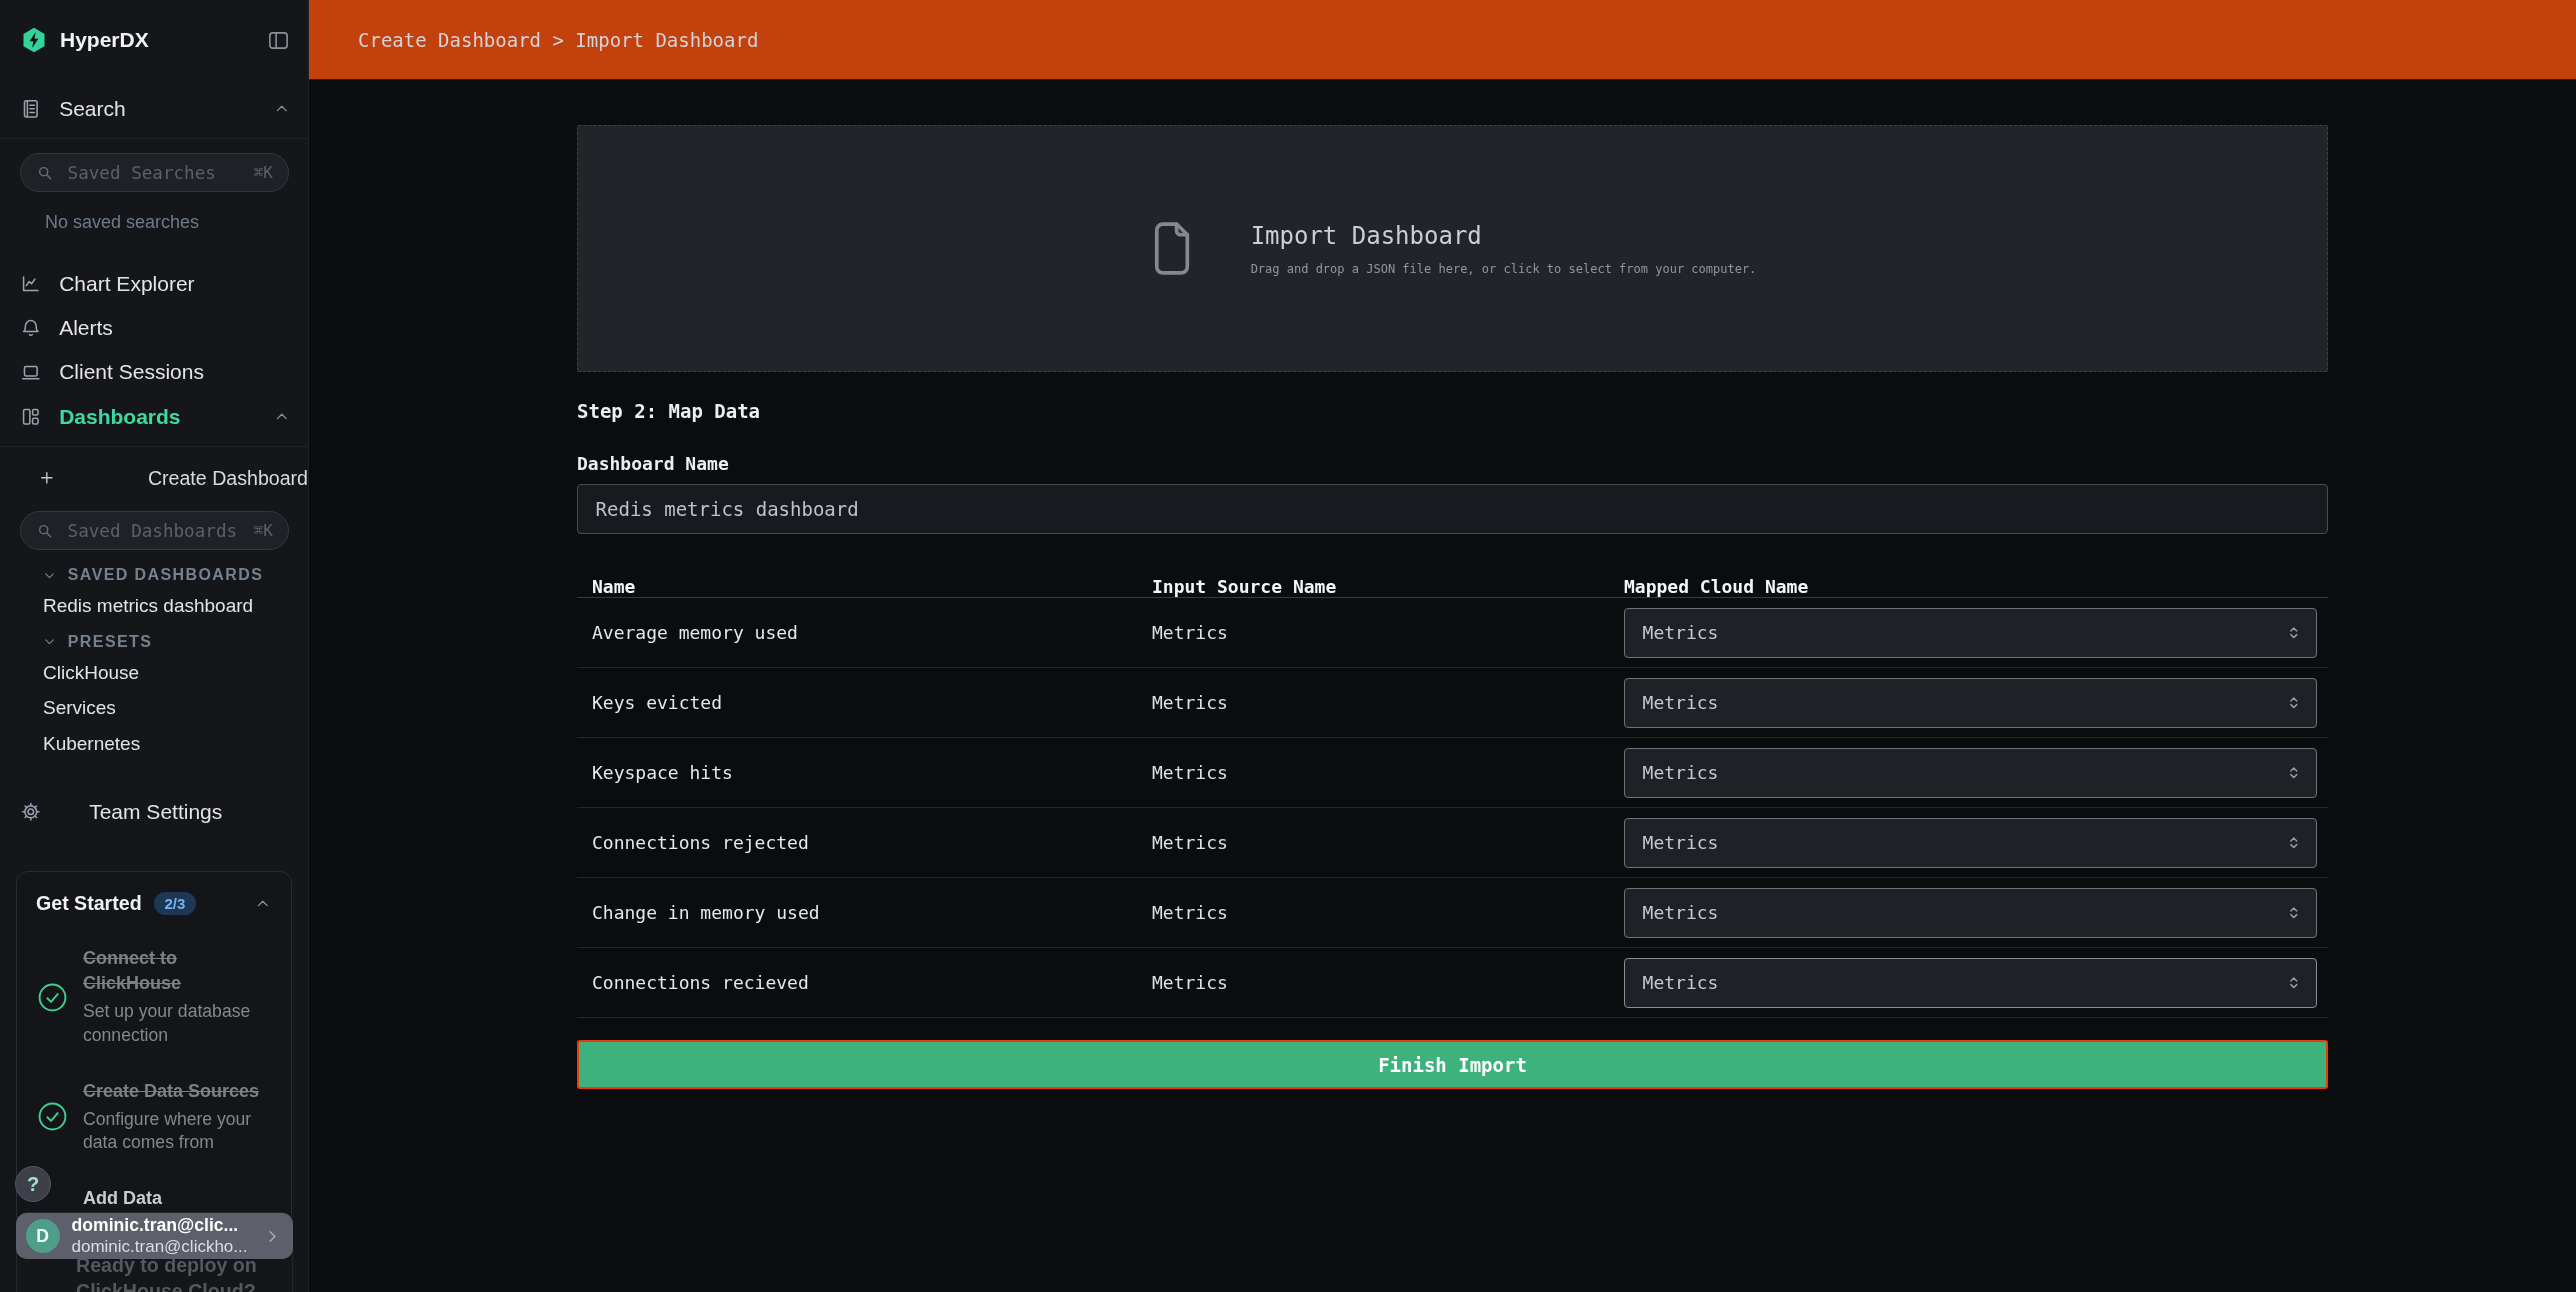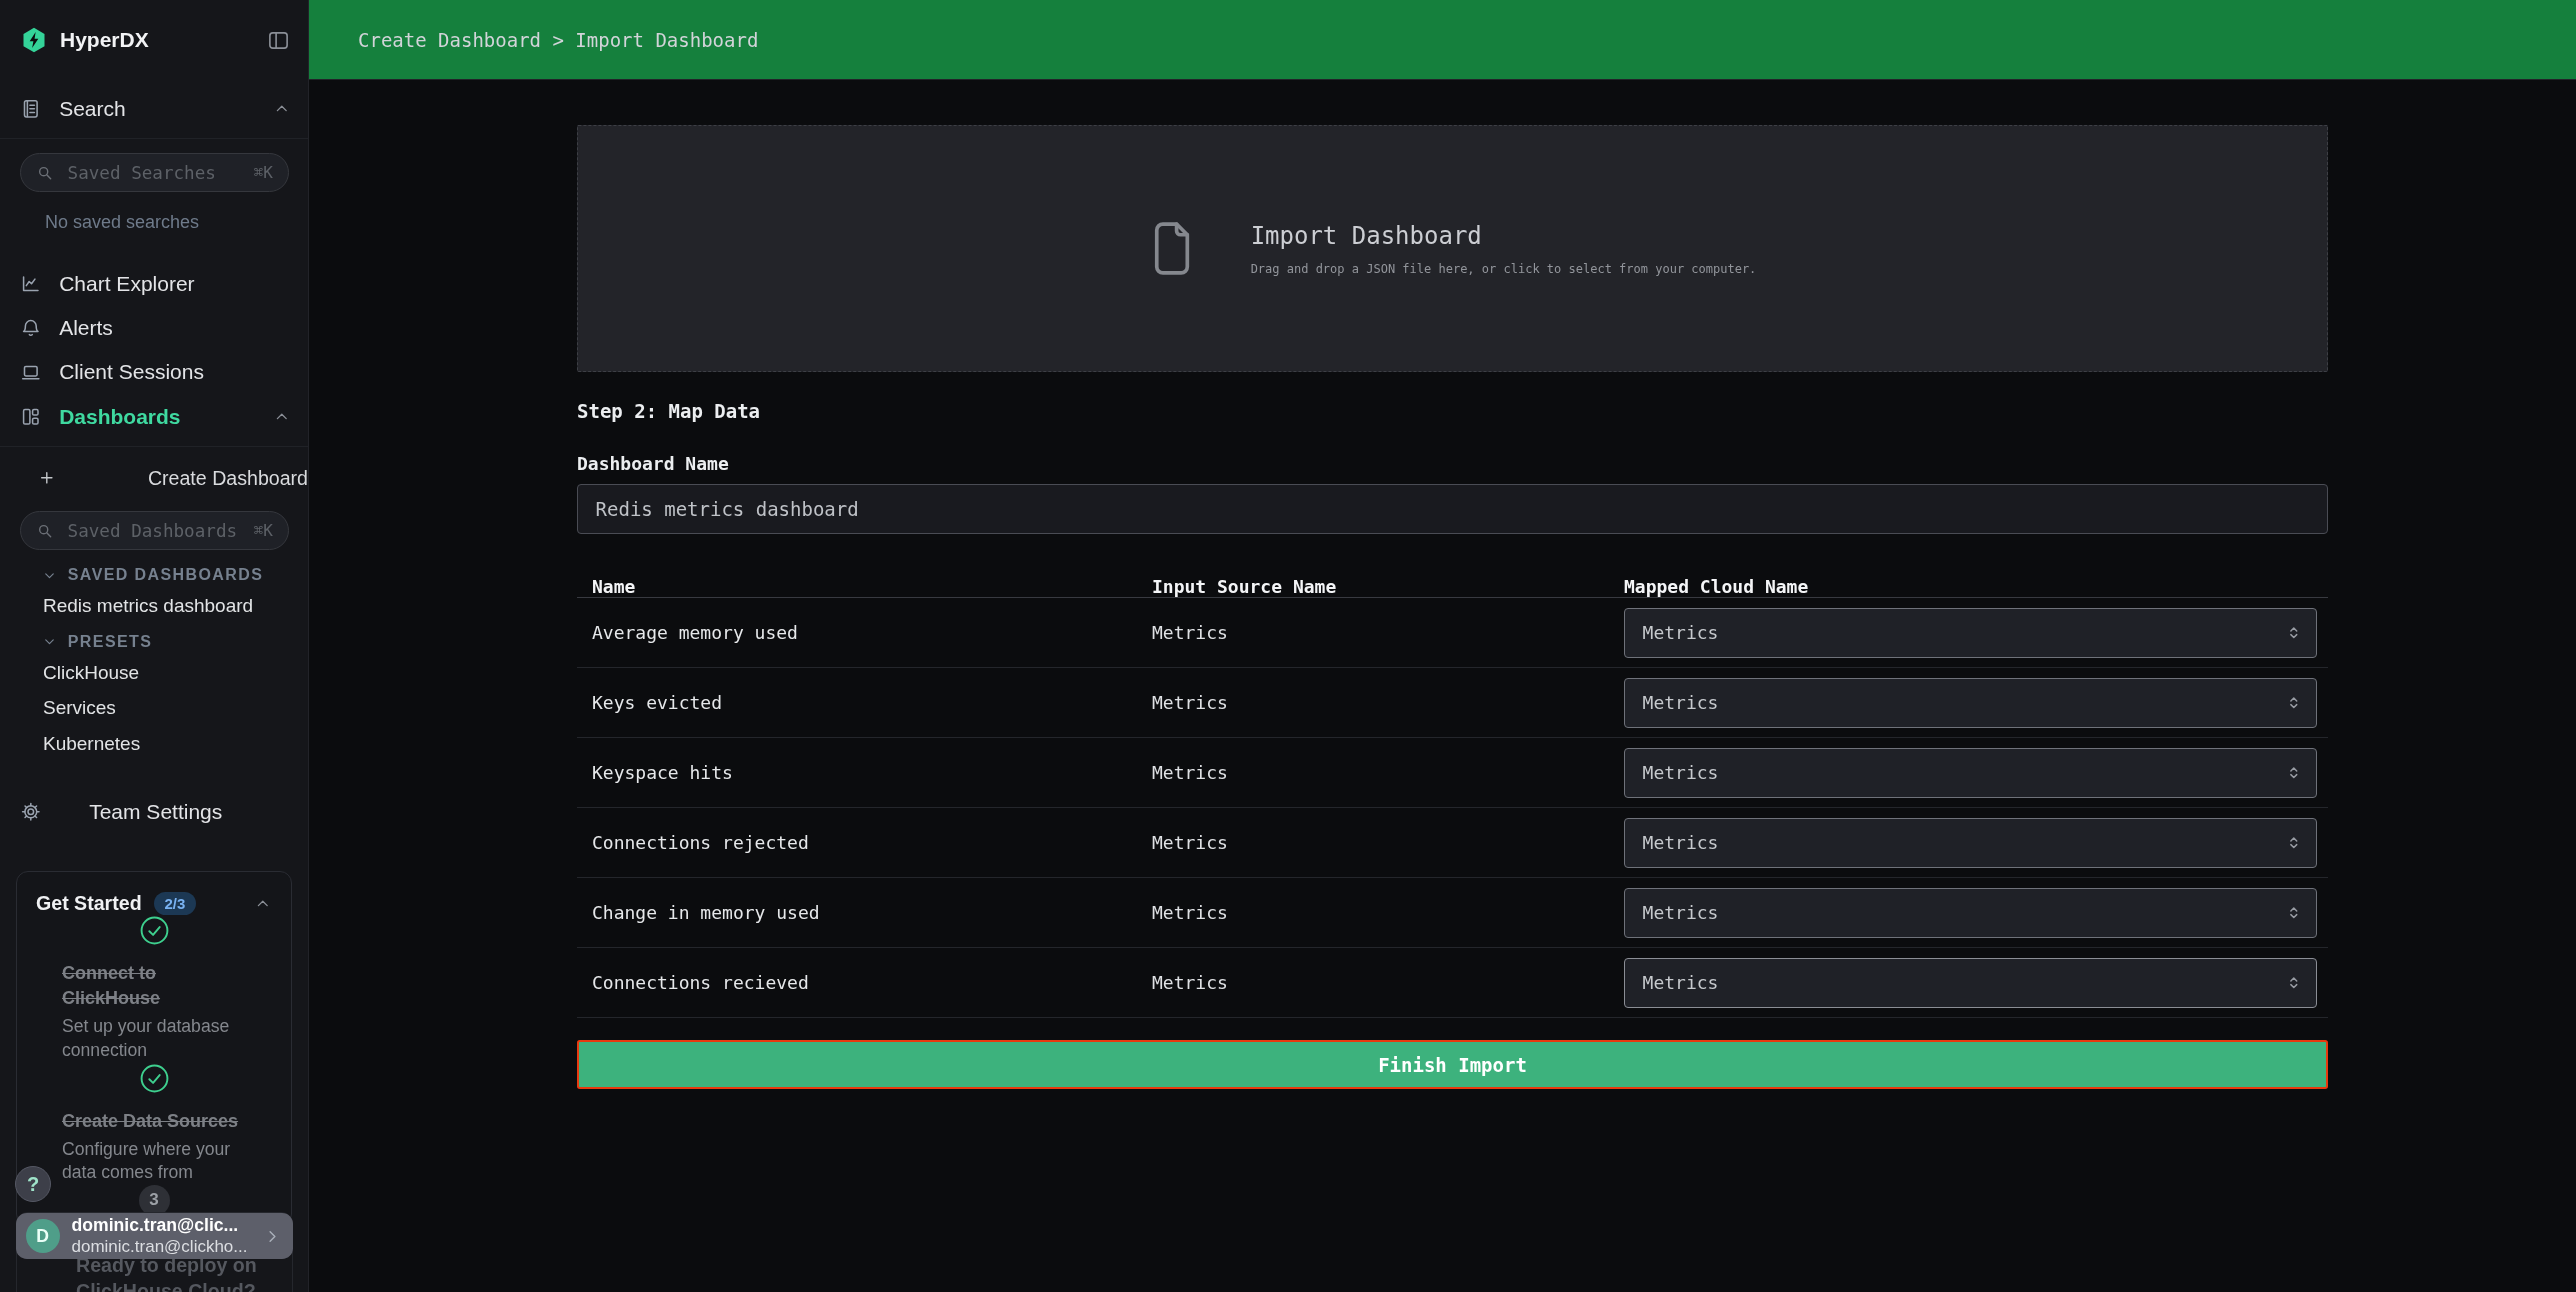--- a/index.html
+++ b/index.html
@@ -78,21 +78,21 @@
     border: 0.7px solid #2a2c33; border-radius: 12px;
     padding: 20px 19px; background: #141519; position: relative;
   }
   .gs-head { display: flex; align-items: center; cursor: pointer; }
   .gs-title { font-size: 19.6px; font-weight: bold; color: #f0f1f3; }
   .gs-badge {
     margin-left: 12px; background: #1c3854; color: #79b2f2;
     font-size: 15px; font-weight: bold; padding: 3.4px 10.8px; border-radius: 675px;
   }
   .gs-head .row-chevron { margin-left: auto; color: #8b8f97; display: flex; }
-  .gs-item { display: flex; gap: 15px; align-items: center; cursor: pointer; flex-direction: column; }
+  .gs-item { display: flex; gap: 15px; margin-top: 31px; align-items: center; cursor: pointer; }
   .gs-icon-col { width: 32px; flex: none; display: flex; justify-content: center; }
   .gs-check { color: #3ecf8e; display: flex; }
   .gs-stepnum {
     width: 31px; height: 31px; border-radius: 50%; background: #2e3036;
     color: #9ca0a6; font-weight: bold; font-size: 17px;
     display: flex; align-items: center; justify-content: center;
   }
   .gs-text { width: 184px; }
   .gs-text.narrow { width: 140px; }
   .gs-item-title { font-size: 18px; font-weight: bold; color: #c9ccd0; line-height: 25px; }
@@ -126,21 +126,21 @@
     display: flex; align-items: center; justify-content: center;
   }
   .user-lines { min-width: 0; }
   .user-name { font-size: 17.6px; font-weight: bold; color: #ffffff; white-space: nowrap; }
   .user-email { font-size: 17px; color: #dcdee2; white-space: nowrap; margin-top: 1.4px; }
   .user-card .row-chevron { margin-left: auto; color: #aab0ba; display: flex; }
 
   
   .main { flex: 1; display: flex; flex-direction: column; min-width: 0; }
   .topbar {
-    height: 80px; background: #15803d; border-bottom: 0.7px solid #222329;
+    height: 80px; background: #c2410c; border-bottom: 0.7px solid #222329;
     display: flex; align-items: center; padding-left: 49px;
   }
   .breadcrumb { font-size: 19px; color: #d2d4d9; }
 
   .content { width: 1751px; margin-left: 268px; }
 
   .dropzone {
     margin-top: 45px; height: 247px;
     background: #232429; border: 1.4px dashed #3d3f45; border-radius: 1.4px;
     display: flex; align-items: center; justify-content: center; cursor: pointer;

